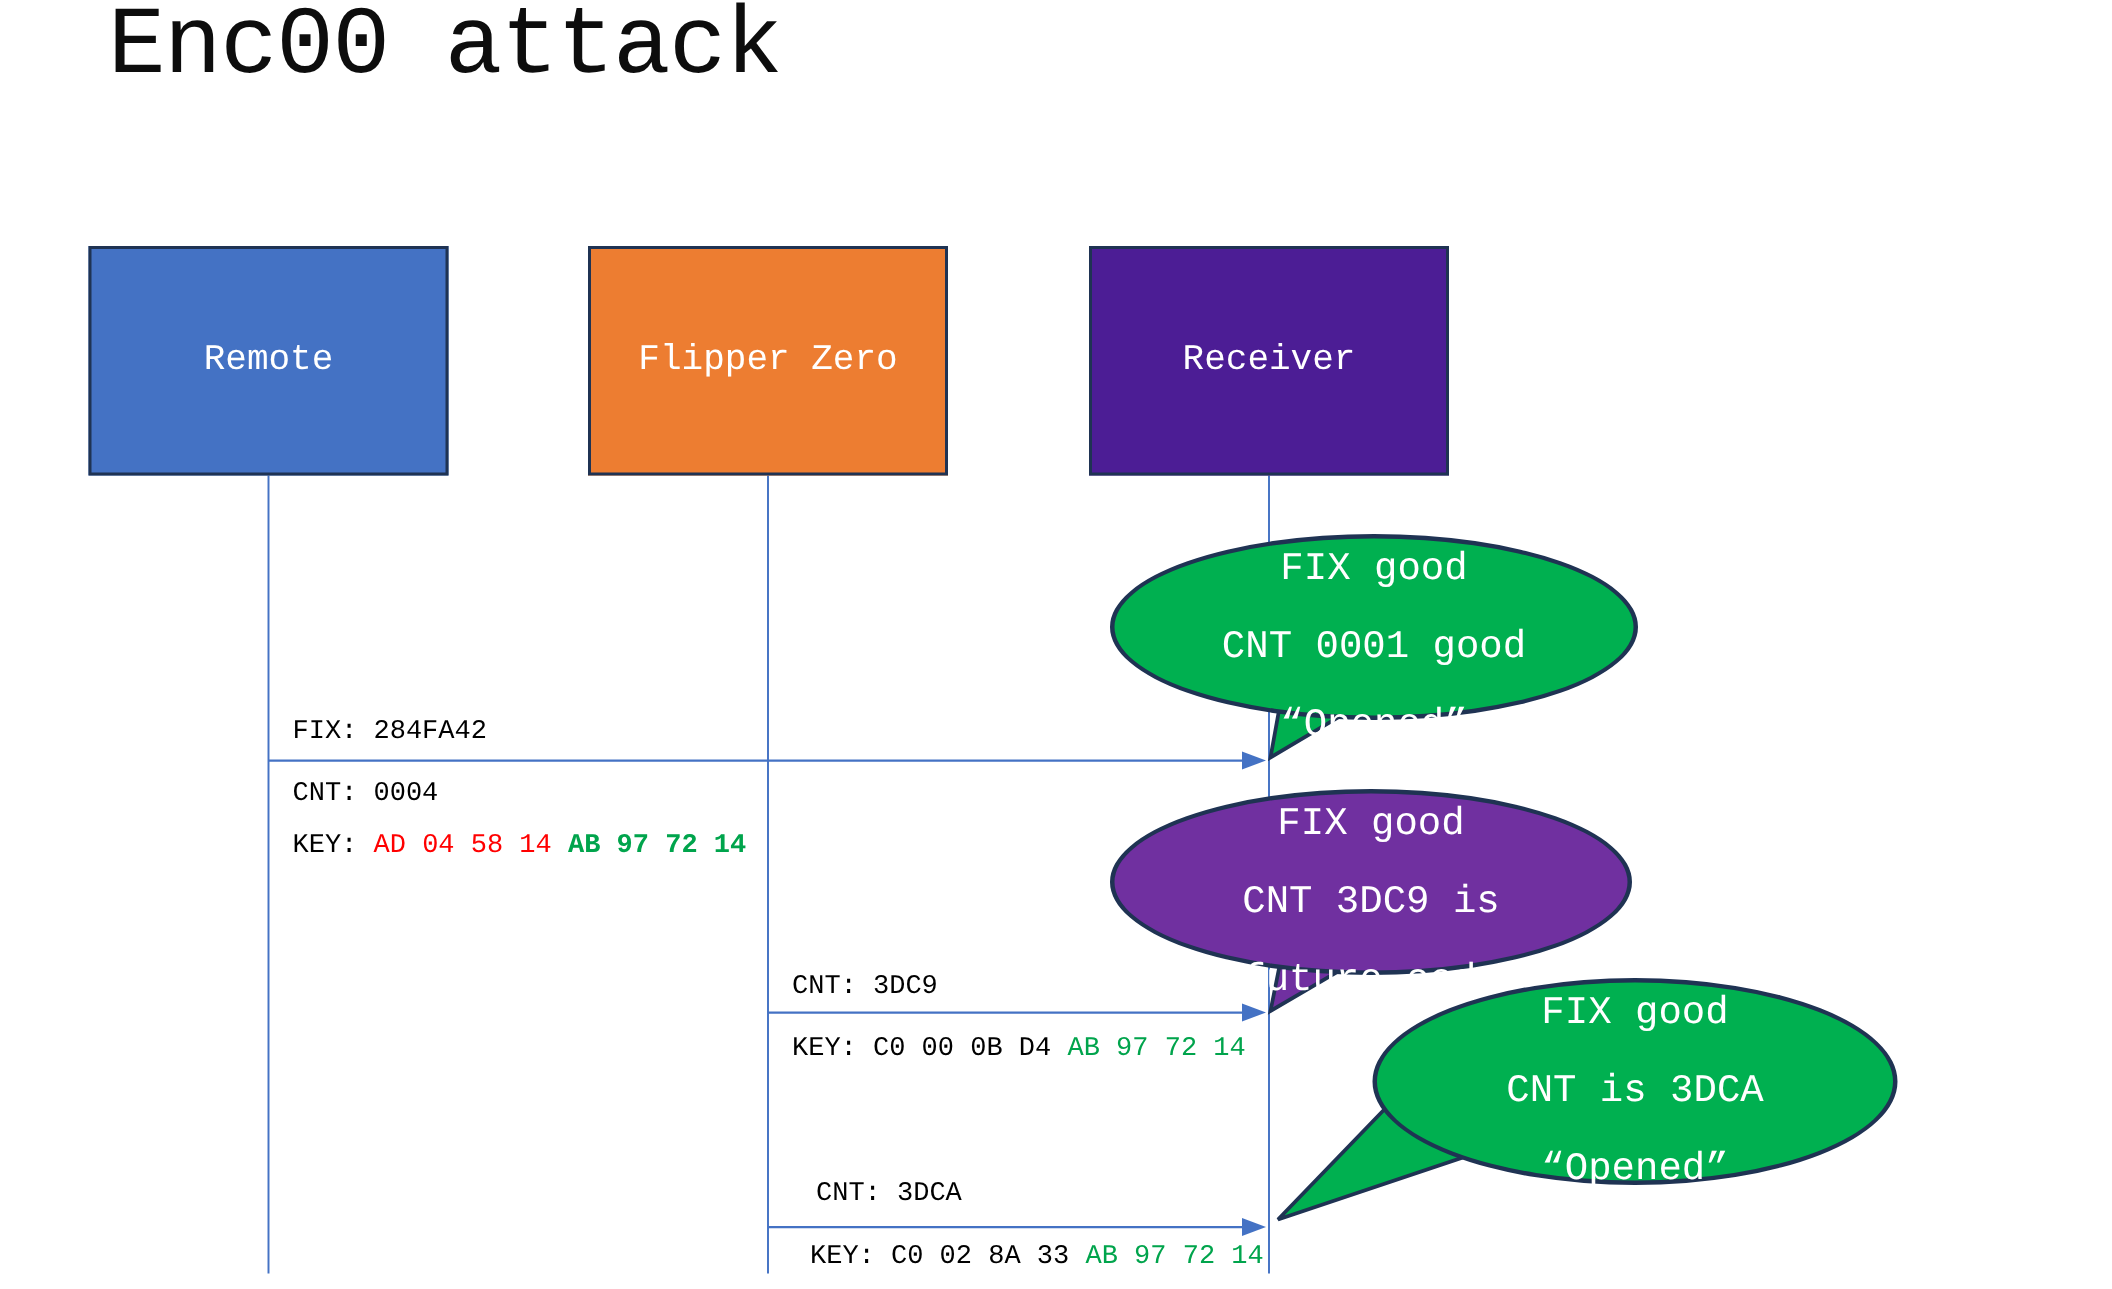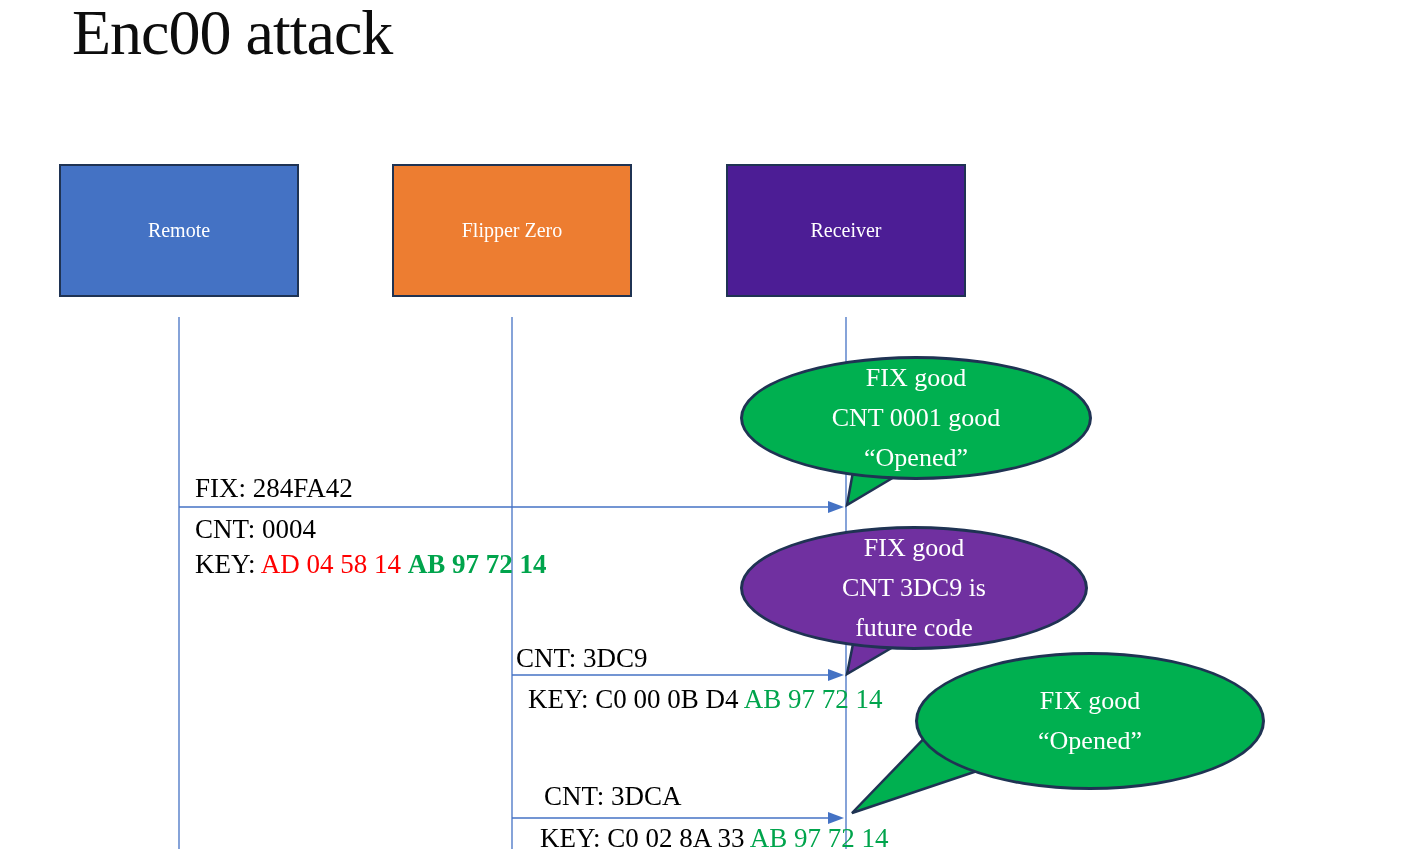--- a/index.html
+++ b/index.html
@@ -1,43 +1,44 @@
 <!DOCTYPE html>
 <html><head>
 <meta charset="utf-8">
 <style>
   html,body { margin:0; padding:0; background:#ffffff; }
   .canvas {
     position:relative; width:1408px; height:859px; background:#ffffff;
-    font-family:Liberation Serif, serif; overflow:hidden;
+    font-family:Liberation Mono, monospace; overflow:hidden;
   }
   .title {
     position:absolute; left:72px; top:-4px; margin:0;
     font-size:64px; font-weight:300; color:#0d0d0d; letter-spacing:-1px;
   }
   svg.layer { position:absolute; left:0; top:0; }
   #base-layer  { z-index:1; }
   #msg-layer   { position:absolute; left:0; top:0; width:100%; height:100%; z-index:2; }
   #tail-layer  { z-index:3; }
   #callout-layer { position:absolute; left:0; top:0; width:100%; height:100%; z-index:4; }
   .actor {
-    position:absolute; top:164px; width:240px; height:133px;
+    position:absolute; top:164px; width:240px; height:153px;
     border:2.5px solid var(--outline); box-sizing:border-box;
     display:flex; align-items:center; justify-content:center;
-    color:#ffffff; font-size:20px; z-index:2;text-align:center;
+    color:#ffffff; font-size:24px; z-index:2;text-align:center;
   }
-  .msg-line { position:absolute; font-size:27px; line-height:30px; white-space:pre; color:#000; }
+  .msg-line { position:absolute; font-size:18px; line-height:30px; white-space:pre; color:#000; }
   .seg-red   { color:var(--red); }
   .seg-green { color:var(--txtgreen); }
   .seg-bold  { font-weight:700; }
   .callout {
     position:absolute; border:3px solid var(--outline); border-radius:50%;
     box-sizing:border-box; color:#ffffff; font-size:26px; line-height:40px;
-    display:flex; flex-direction:column; align-items:center; justify-content:center;
+    display:flex; flex-direction:column; align-items:center; justify-content:flex-start;
     text-align:center;
+    gap:12px;
   }
 </style>
 </head>
 <body>
 
 <div class="canvas" style="--outline: #1F3353; --red: #FF0000; --txtgreen: #00A44C;">
   <h1 class="title">Enc00 attack</h1>
   <svg id="base-layer" class="layer" width="1408" height="859">
       <line x1="179" y1="317" x2="179" y2="849" stroke="#4472C4" stroke-width="1.3"></line>
       <line x1="512" y1="317" x2="512" y2="849" stroke="#4472C4" stroke-width="1.3"></line>
@@ -57,21 +58,21 @@
         <span>Flipper Zero</span>
       </div>
       <div class="actor" style="left: 726px; background: #4c1d95;">
         <span>Receiver</span>
       </div>
     </div>
   <div id="msg-layer">
       <div class="msg-line" style="left: 195px; top: 473px;"><span class="">FIX: 284FA42</span></div>
       <div class="msg-line" style="left: 195px; top: 514px;"><span class="">CNT: 0004</span></div>
       <div class="msg-line" style="left: 195px; top: 549px;"><span class="">KEY: </span><span class="seg-red ">AD 04 58 14 </span><span class="seg-green seg-bold">AB 97 72 14</span></div>
-      <div class="msg-line" style="left: 516px; top: 643px;"><span class="">CNT: 3DC9</span></div>
+      <div class="msg-line" style="left: 528px; top: 643px;"><span class="">CNT: 3DC9</span></div>
       <div class="msg-line" style="left: 516px; top: 684px; margin-left: 12px;"><span class="">KEY: C0 00 0B D4 </span><span class="seg-green ">AB 97 72 14</span></div>
       <div class="msg-line" style="left: 516px; top: 781px; margin-left: 28px;"><span class="">CNT: 3DCA</span></div>
       <div class="msg-line" style="left: 516px; top: 823px; margin-left: 24px;"><span class="">KEY: C0 02 8A 33 </span><span class="seg-green ">AB 97 72 14</span></div>
     </div>
   <svg id="tail-layer" class="layer" width="1408" height="859">
       <polygon points="847,505 856,455 916,464" fill="#00B050" stroke="#1F3353" stroke-width="2.5"></polygon>
       <polygon points="847,674 857,624 917,633" fill="#7030A0" stroke="#1F3353" stroke-width="2.5"></polygon>
       <polygon points="852,813 938,724 992,766" fill="#00B050" stroke="#1F3353" stroke-width="2.5"></polygon>
     </svg>
   <div id="callout-layer">
@@ -80,16 +81,17 @@
         <div>CNT 0001 good</div>
         <div>“Opened”</div>
       </div>
       <div class="callout" style="left: 740px; top: 526px; width: 348px; height: 124px; background: rgb(112, 48, 160);">
         <div>FIX good</div>
         <div>CNT 3DC9 is</div>
         <div>future code</div>
       </div>
       <div class="callout" style="left: 915px; top: 652px; width: 350px; height: 138px; background: rgb(0, 176, 80);">
         <div>FIX good</div>
+        <div>CNT is 3DCA</div>
         <div>“Opened”</div>
       </div>
     </div>
 </div>
 
 </body></html>

